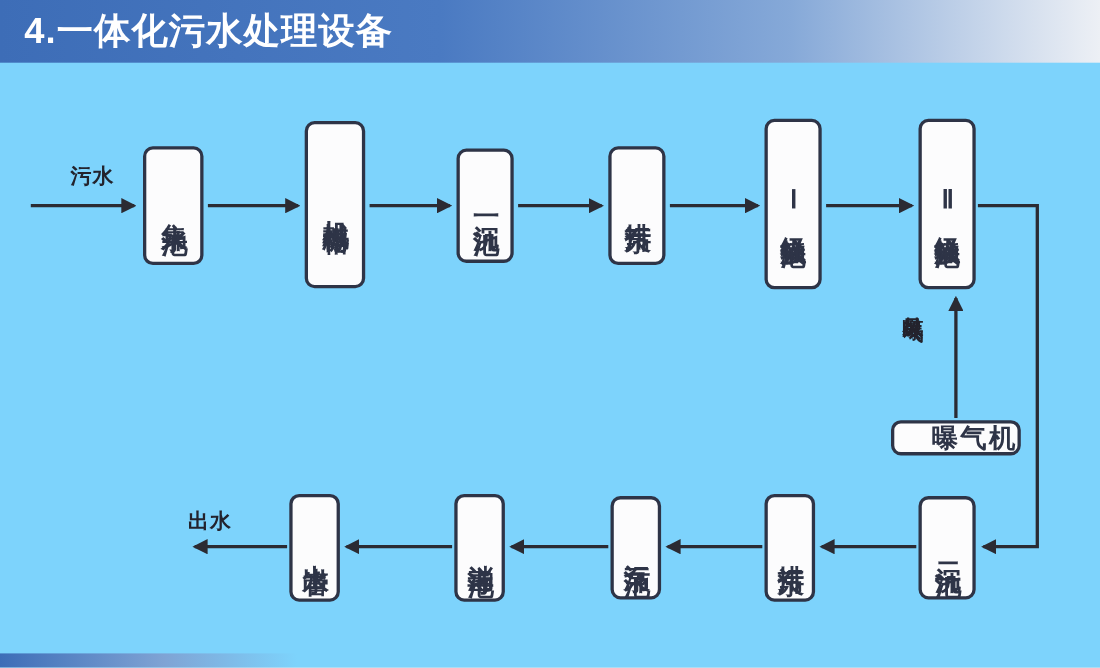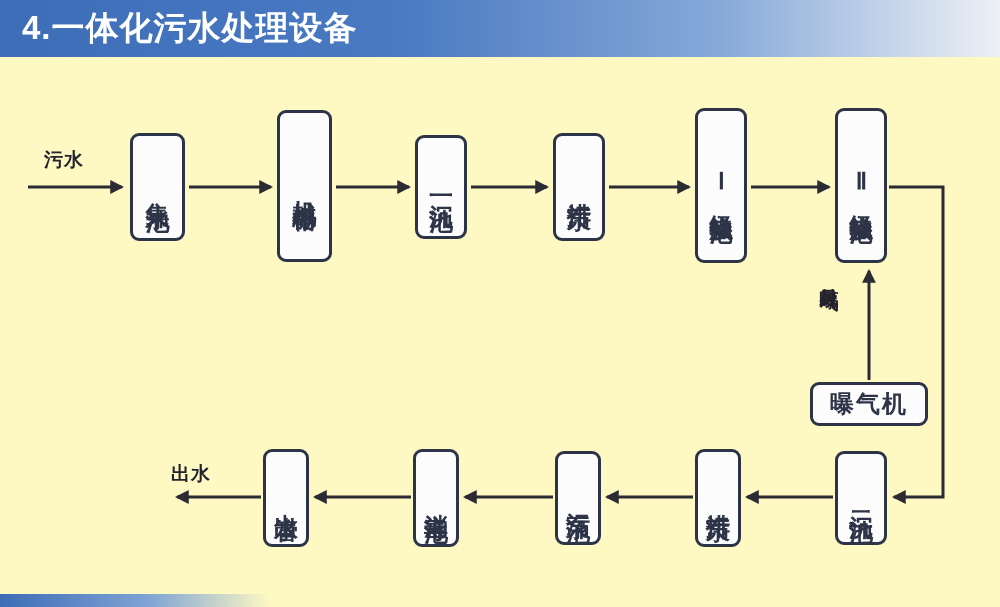--- a/index.html
+++ b/index.html
@@ -1,20 +1,20 @@
 <!DOCTYPE html>
 <html><head>
 <meta charset="utf-8">
 <style>
   html, body { margin: 0; padding: 0; background: #e9e9e9; }
   .slide {
     position: relative;
     width: 1000px;
     height: 607px;
-    background: #fef9c3;
+    background: #7dd3fc;
     font-family: "Liberation Sans", sans-serif;
     overflow: hidden;
   }
   
   .header {
     position: absolute;
     left: 0; top: 0;
     width: 1000px; height: 57px;
     background: linear-gradient(90deg, #3d6db7 0%, #4a7ac2 40%, #86a9d8 72%, #edf0f5 100%);
     display: flex;
@@ -110,21 +110,21 @@
     <line x1="751" y1="187" x2="829" y2="187" stroke="#2b2b33" stroke-width="3" marker-end="url(#ah)"></line>
     <polyline points="889,187 943,187 943,497 894,497" fill="none" stroke="#2b2b33" stroke-width="3" marker-end="url(#ah)"></polyline>
     <line x1="833" y1="497" x2="747" y2="497" stroke="#2b2b33" stroke-width="3" marker-end="url(#ah)"></line>
     <line x1="693" y1="497" x2="607" y2="497" stroke="#2b2b33" stroke-width="3" marker-end="url(#ah)"></line>
     <line x1="553" y1="497" x2="465" y2="497" stroke="#2b2b33" stroke-width="3" marker-end="url(#ah)"></line>
     <line x1="411" y1="497" x2="315" y2="497" stroke="#2b2b33" stroke-width="3" marker-end="url(#ah)"></line>
     <line x1="261" y1="497" x2="177" y2="497" stroke="#2b2b33" stroke-width="3" marker-end="url(#ah)"></line>
     <line x1="869" y1="380" x2="869" y2="271" stroke="#2b2b33" stroke-width="3" marker-end="url(#ah)"></line>
   </svg>
 
-  <div class="flow-label" style="left:44px; top:147px;">污水</div>
+  <div class="flow-label" style="left:64px; top:147px;">污水</div>
   <div class="flow-label" style="left:171px; top:461px;">出水</div>
 
   <div class="fbox" style="left:130px; top:133px; width:55px; height:108px;">
     <span class="vtext">集水池</span>
   </div>
   <div class="fbox" style="left:277px; top:110px; width:55px; height:152px;">
     <span class="vtext">机械栅格</span>
   </div>
   <div class="fbox" style="left:415px; top:135px; width:52px; height:104px;">
     <span class="vtext">一沉池</span>
@@ -133,21 +133,21 @@
     <span class="vtext">排污泵</span>
   </div>
   <div class="fbox" style="left:695px; top:108px; width:52px; height:155px;">
     <span class="vtext tall">Ⅰ级接触池</span>
   </div>
   <div class="fbox" style="left:835px; top:108px; width:52px; height:155px;">
     <span class="vtext tall">Ⅱ级接触池</span>
   </div>
 
   <div class="vflow-label" style="left:820px; top:272px; height:100px;">鼓风曝气</div>
-  <div class="fbox" style="left:810px; top:382px; width:118px; height:44px;">
+  <div class="fbox" style="left:810px; top:382px; width:118px; height:32px;justify-content:flex-end;">
     <span class="htext">曝气机</span>
   </div>
 
   <div class="fbox" style="left:835px; top:451px; width:52px; height:94px;">
     <span class="vtext">二沉池</span>
   </div>
   <div class="fbox" style="left:695px; top:449px; width:46px; height:98px;">
     <span class="vtext">排污泵</span>
   </div>
   <div class="fbox" style="left:555px; top:451px; width:46px; height:94px;">

